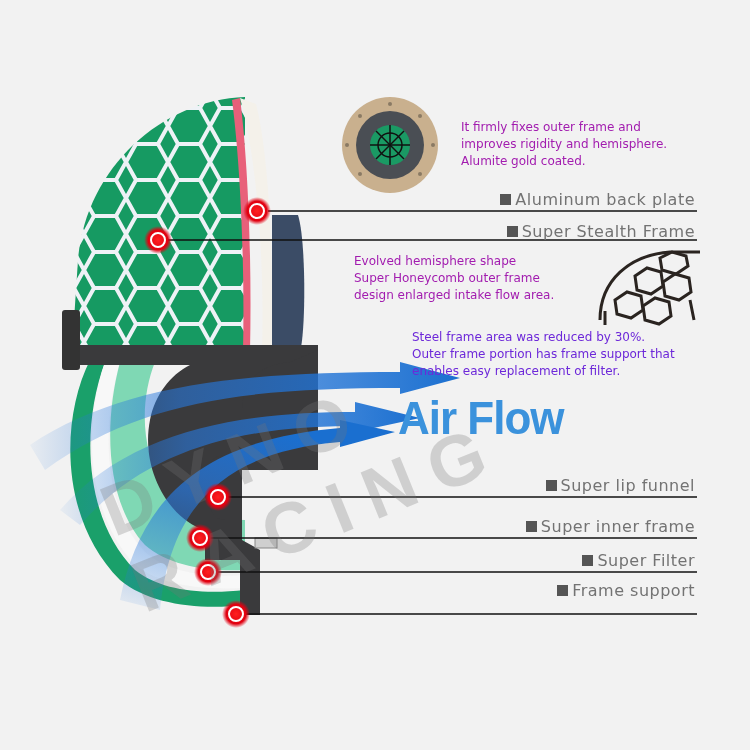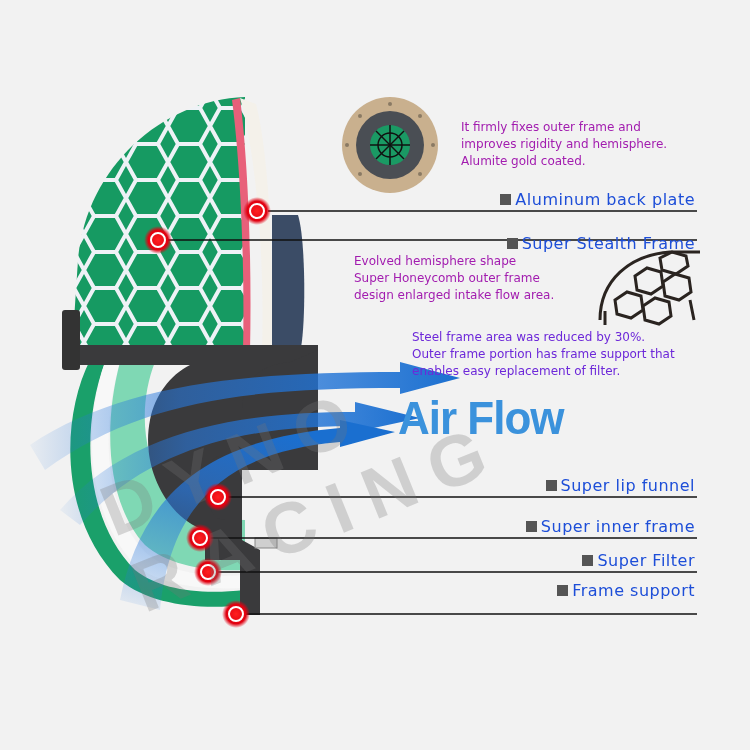--- a/index.html
+++ b/index.html
@@ -1,18 +1,18 @@
 <!DOCTYPE html>
 <html><head>
 <meta charset="utf-8">
 <style>
   html, body { margin:0; padding:0; }
   body { width:750px; height:750px; background:#f2f2f2; position:relative; overflow:hidden; font-family:"DejaVu Sans", sans-serif; }
   .abs { position:absolute; }
-  .label { position:absolute; right:55px; font-size:16px; letter-spacing:0.5px; color:#1d4ed8; white-space:nowrap; }
+  .label { position:absolute; right:55px; font-size:16px; letter-spacing:0.5px; color:#737373; white-space:nowrap; }
   .label .sq { display:inline-block; width:11px; height:11px; background:#555; margin-right:4px; vertical-align:0px; }
   .desc { font-size:12px; line-height:17px; color:#a21caf; }
   .desc.red { color:#6d28d9; }
   .airflow { font-family:"Liberation Sans", sans-serif; font-weight:bold; font-size:44px; color:#3b92dc; letter-spacing:-1px; transform:scaleY(1.05); }
   .watermark { font-family:"Liberation Sans", sans-serif; font-weight:bold; font-size:72px; color:rgba(120,120,120,0.28); letter-spacing:18px; transform:rotate(-22deg); transform-origin:left center; }
   svg { position:absolute; left:0; top:0; }
 </style>
 </head>
 <body>
 
@@ -152,17 +152,17 @@
   <div>design enlarged intake flow area.</div>
 </div>
 
 <div class="abs desc red" style="left:412px; top:329px;">
   <div>Steel frame area was reduced by 30%.</div>
   <div>Outer frame portion has frame support that</div>
   <div>enables easy replacement of filter.</div>
 </div>
 
 <div class="label" style="top:190px;"><span class="sq"></span><span>Aluminum back plate</span></div>
-<div class="label" style="top:234px;margin-left:48px;"><span class="sq"></span><span>Super Stealth Frame</span></div>
+<div class="label" style="top:222px;margin-left:48px;"><span class="sq"></span><span>Super Stealth Frame</span></div>
 <div class="label" style="top:476px;"><span class="sq"></span><span>Super lip funnel</span></div>
 <div class="label" style="top:517px;"><span class="sq"></span><span>Super inner frame</span></div>
 <div class="label" style="top:551px;"><span class="sq"></span><span>Super Filter</span></div>
 <div class="label" style="top:581px;"><span class="sq"></span><span>Frame support</span></div>
 
 </body></html>

